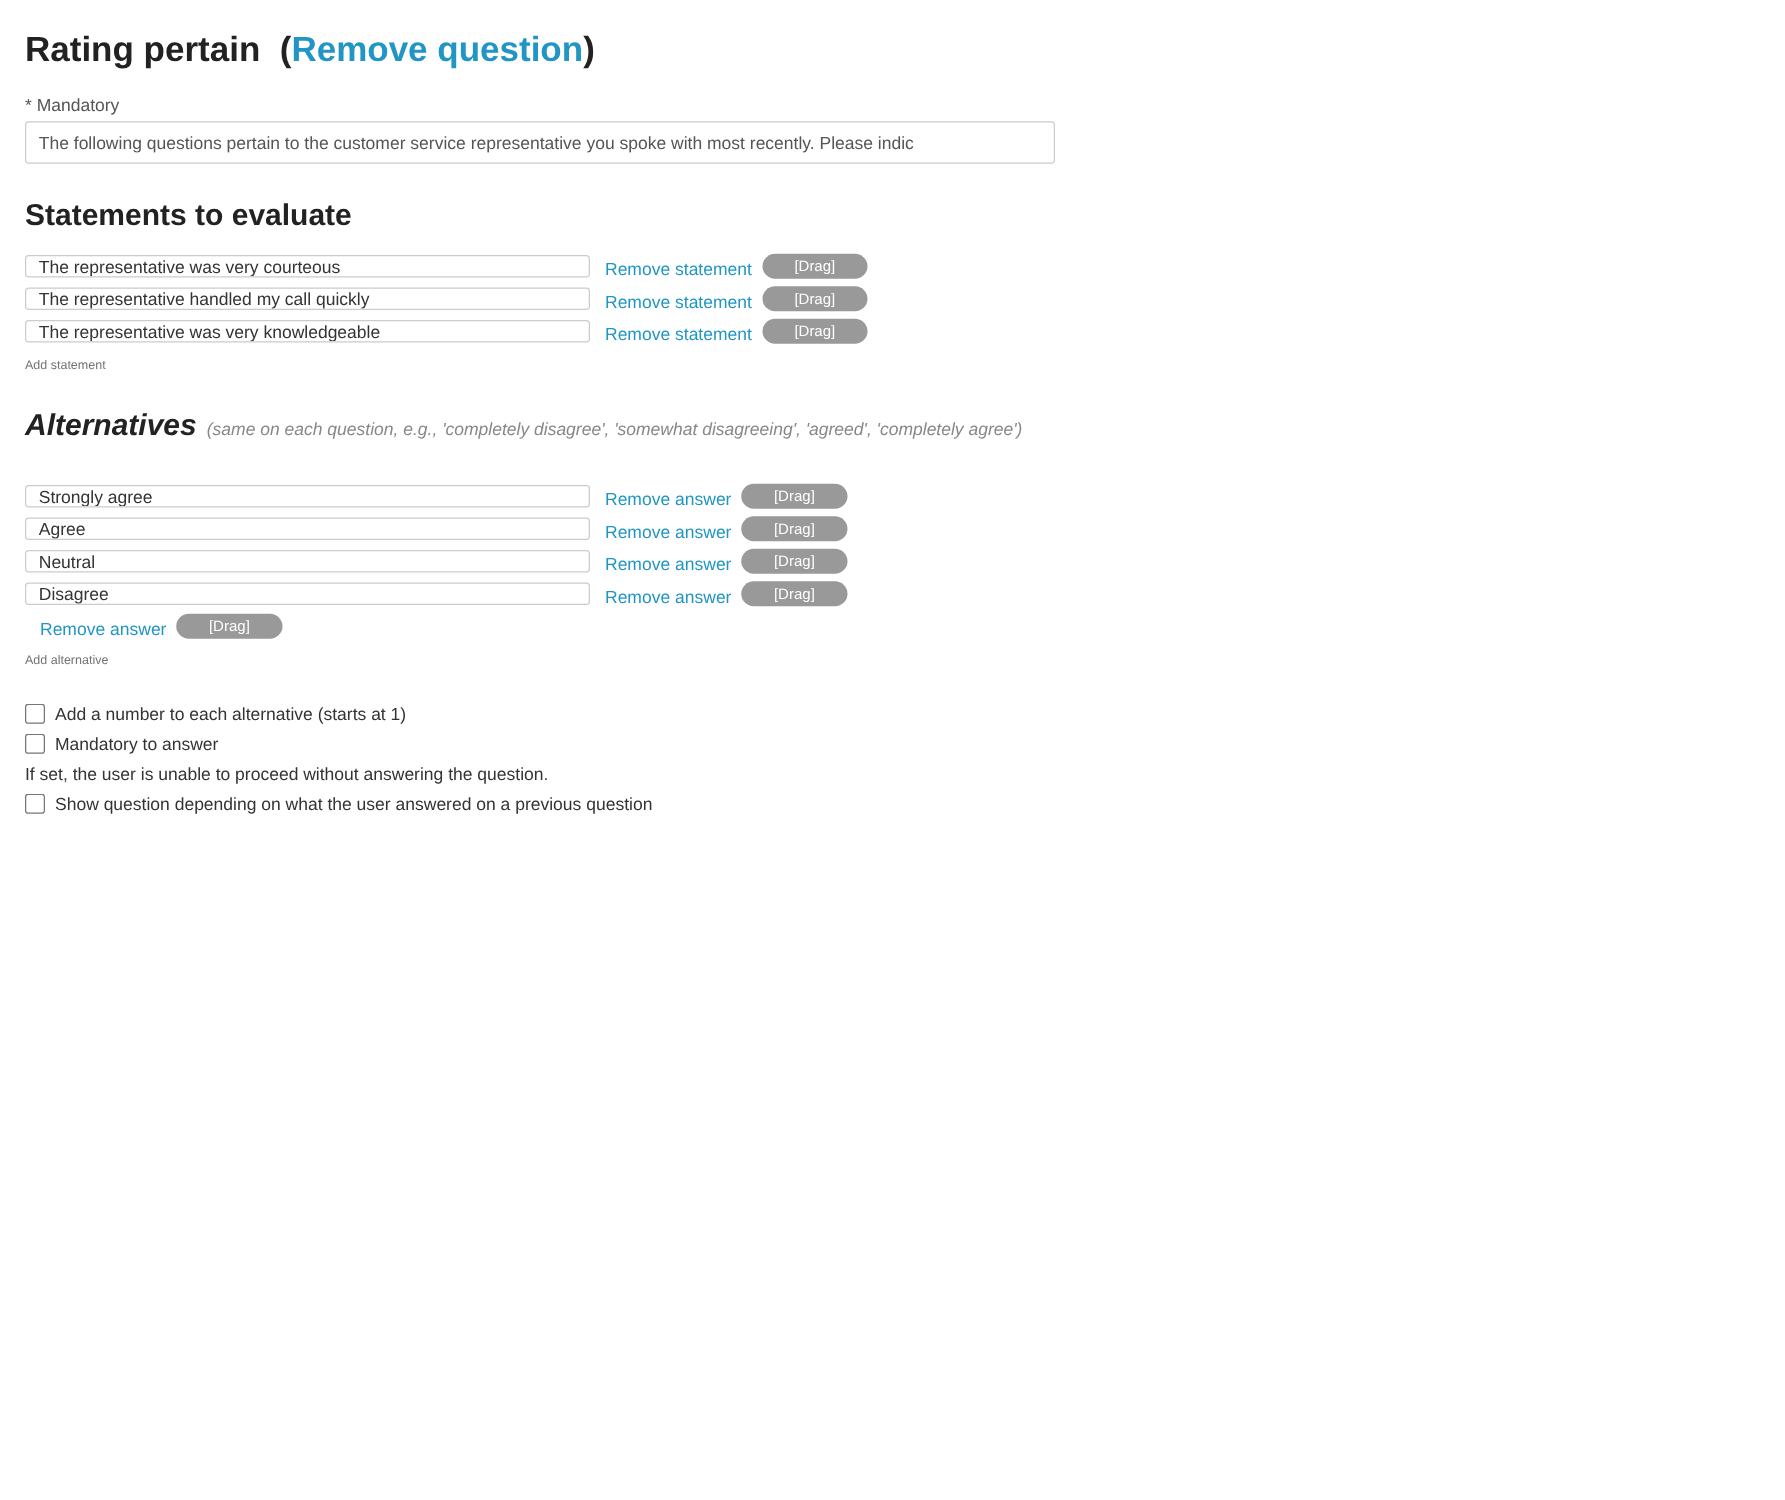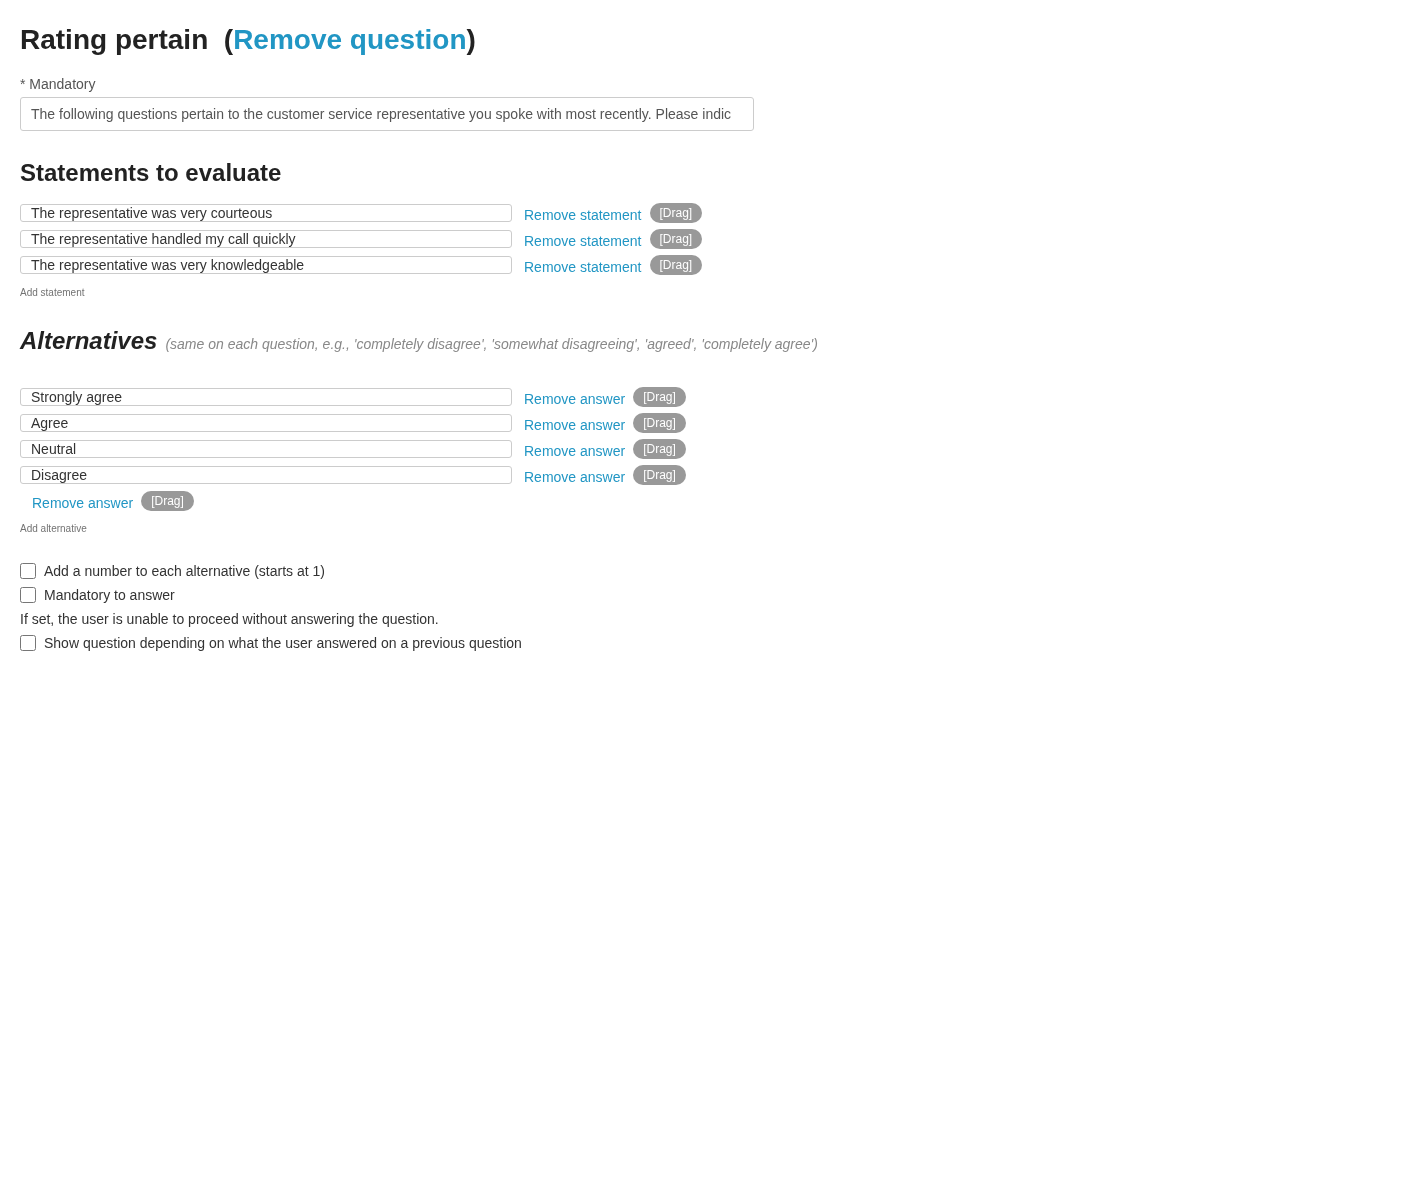--- a/index.html
+++ b/index.html
@@ -27,21 +27,21 @@
 
     .question-section {
       margin-bottom: 28px;
     }
     .field-label {
       font-size: 14px;
       color: #555;
       margin-bottom: 5px;
     }
     .question-input {
-      width: 734px;
+      width: 824px;
       border: 1px solid #ccc;
       padding: 8px 10px;
       font-size: 14px;
       color: #555;
       border-radius: 3px;
       background: #fff;
     }
 
     h2.section-title {
       font-size: 24px;
@@ -61,21 +61,21 @@
       margin-bottom: 28px;
     }
 
     .statement-row, .alternative-row {
       display: flex;
       align-items: center;
       margin-bottom: 6px;
     }
 
     .statement-input, .alternative-input {
-      width: 492px;
+      width: 452px;
       border: 1px solid #ccc;
       padding: 0 10px;
       font-size: 14px;
       color: #333;
       border-radius: 3px;
       background: #fff;
     }
 
     .row-actions {
       display: flex;
@@ -89,21 +89,21 @@
       cursor: pointer;
       text-decoration: none;
       font-size: 14px;
       white-space: nowrap;
     }
 
     .drag-badge {
       background: #999;
       color: #fff;
       font-size: 12px;
-      padding: 3px 10px;
+      padding: 3px 26px;
       border-radius: 12px;
       cursor: grab;
       white-space: nowrap;
     }
 
     .add-link {
       color: #737373;
       cursor: pointer;
       font-size: 10px;
       text-decoration: none;

